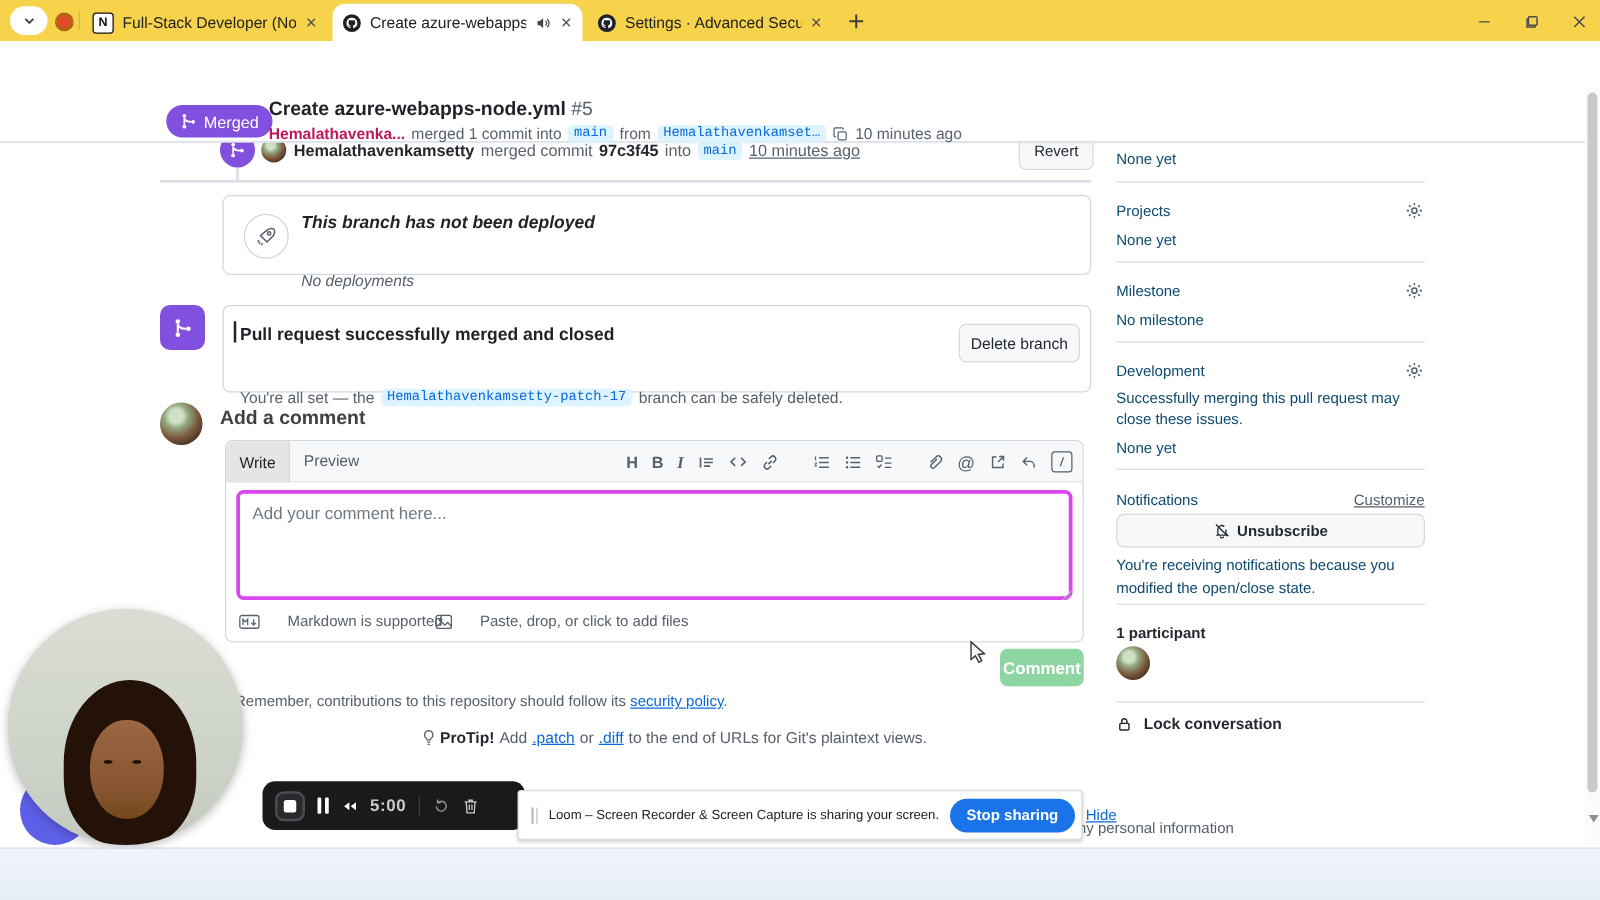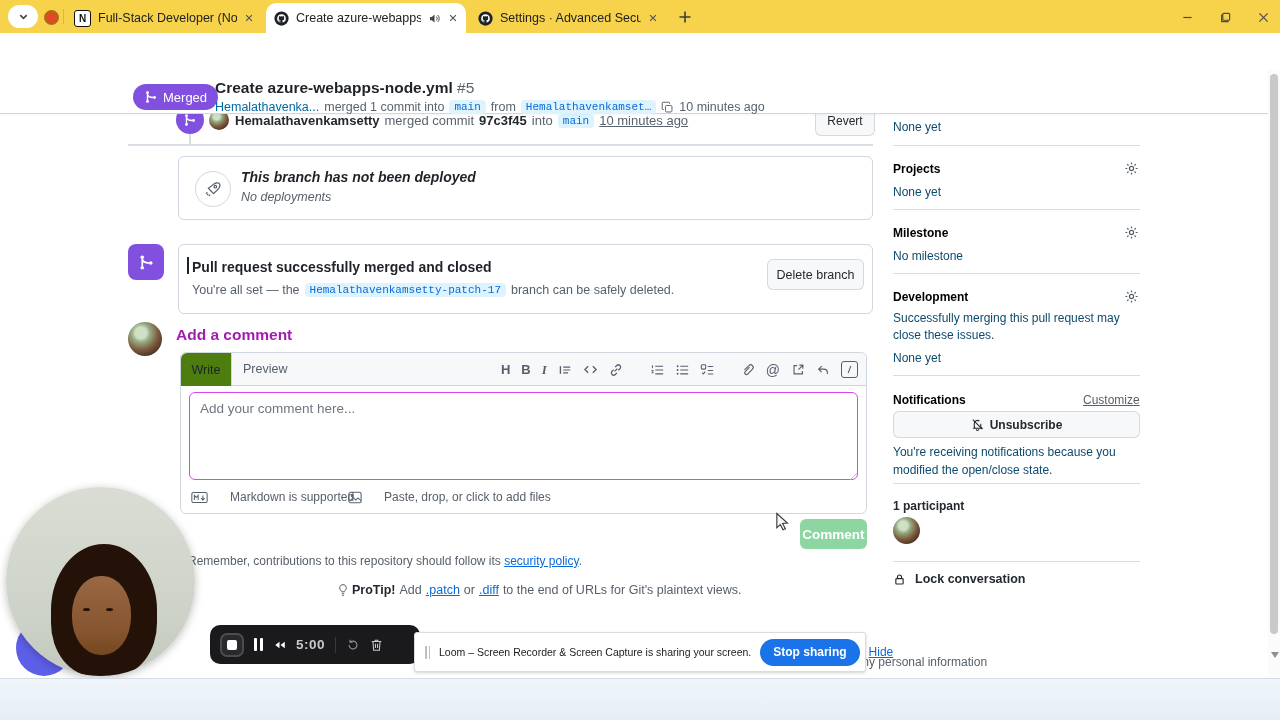--- a/index.html
+++ b/index.html
@@ -40,65 +40,65 @@
 
   
   .gh-hdr-bg{position:absolute;left:0;top:70px;width:1268px;height:43px;background:#fff;z-index:4;
              border-bottom:1px solid #d0d7de;box-shadow:0 1px 2px rgba(0,0,0,.04);}
   .z5{z-index:5;}
   .merged-pill{position:absolute;left:133px;top:84px;height:26px;border-radius:13px;background:#8250df;color:#fff;
                display:flex;align-items:center;gap:5px;padding:0 11px;font-size:13px;font-weight:500;}
   .pr-title{position:absolute;left:215px;top:79px;font-size:15.5px;font-weight:600;color:#1f2328;}
   .pr-title .num{font-weight:400;color:#59636e;}
   .pr-sub{position:absolute;left:215px;top:100px;font-size:12.5px;color:#59636e;display:flex;align-items:center;gap:5px;}
-  .pr-sub b{color:#0369a1;font-weight:400;}
+  .pr-sub b{color:#be185d;font-weight:700;}
   .chip{font-family:"Liberation Mono","DejaVu Sans Mono",monospace;font-size:11px;background:#ddf4ff;color:#0969da;
         border-radius:4px;padding:1px 5px;}
   .z3{z-index:3;}
   .merge-dot{position:absolute;left:176px;top:106px;width:28px;height:28px;border-radius:50%;background:#8250df;
              display:flex;align-items:center;justify-content:center;color:#fff;}
   .avatar-photo{border-radius:50%;background:radial-gradient(circle at 38% 32%,#cfe0c6 0 18%,#94ab83 30%,#7d5a3e 55%,#3a2718 85%);}
   .tl-text{position:absolute;left:235px;top:113px;font-size:13px;color:#59636e;display:flex;gap:5px;align-items:center;}
   .tl-text b{color:#24292f;}
   .btn{background:#f6f8fa;border:1px solid rgba(31,35,40,.15);border-radius:6px;color:#24292f;
        display:flex;align-items:center;justify-content:center;font-weight:500;}
   .hline{position:absolute;background:#d8dee4;}
   .card{position:absolute;border:1px solid #d0d7de;border-radius:6px;background:#fff;box-sizing:border-box;}
-  .muted{color:#57606a;}
+  .muted{color:#57606a;margin-top:28px;}
   .ico-circle{position:absolute;left:16px;top:14px;width:34px;height:34px;border-radius:50%;border:1px solid #d0d7de;
               color:#57606a;display:flex;align-items:center;justify-content:center;}
   .purple-sq{position:absolute;left:128px;top:244px;width:36px;height:36px;border-radius:8px;background:#8250df;
              display:flex;align-items:center;justify-content:center;color:#fff;}
   .caret{position:absolute;left:187px;top:257px;width:1.5px;height:17px;background:#1f2328;}
 
   .cc{position:absolute;left:180px;top:352px;width:685px;height:160px;border:1px solid #d0d7de;border-radius:6px;background:#fff;}
   .cc-strip{position:absolute;left:0;top:0;width:100%;height:33px;background:#f6f8fa;border-bottom:1px solid #d0d7de;
             border-radius:6px 6px 0 0;box-sizing:border-box;}
-  .write-tab{position:absolute;left:0;top:0;width:50px;height:33px;background:#4d7c0f;border-right:1px solid #d0d7de;
+  .write-tab{position:absolute;left:0;top:0;width:50px;height:33px;background:#e5e5e5;border-right:1px solid #d0d7de;
              border-top-left-radius:6px;display:flex;align-items:center;justify-content:center;
              font-size:12.5px;color:#1f2328;z-index:2;}
   .preview-tab{position:absolute;left:62px;top:9px;font-size:12.5px;color:#57606a;}
   .md-toolbar{position:absolute;right:8px;top:0;height:33px;display:flex;align-items:center;gap:11px;color:#57606a;}
   .md-toolbar .tt{font-size:13px;font-weight:bold;}
   .md-toolbar .gap{width:5px;}
   .slashbox{width:15px;height:15px;border:1.3px solid #57606a;border-radius:3px;display:flex;align-items:center;justify-content:center;}
-  textarea.cbox{position:absolute;left:8px;top:39px;width:669px;height:88px;box-sizing:border-box;border:1px solid #d946ef;
+  textarea.cbox{position:absolute;left:8px;top:39px;width:669px;height:88px;box-sizing:border-box;border:3px solid #d946ef;
         border-radius:6px;padding:8px 10px;font-family:"Liberation Sans","DejaVu Sans",sans-serif;font-size:13.5px;
         color:#1f2328;resize:none;outline:none;background:#fff;}
   textarea.cbox::placeholder{color:#6e7781;}
   .cc-note{position:absolute;top:137px;display:flex;align-items:center;gap:22px;font-size:12px;color:#57606a;}
   .grip{position:absolute;left:668px;top:119px;color:#b6bcc2;}
 
   .comment-btn{position:absolute;left:800px;top:519px;width:67px;height:30px;border-radius:6px;background:#8ed6a1;
                color:#fff;font-size:13.5px;font-weight:600;display:flex;align-items:center;justify-content:center;}
   .link{color:#0969da;text-decoration:underline;}
 
   
   .sb{position:absolute;left:893px;width:247px;font-size:12px;color:#0c4a6e;}
-  .sb-title{font-weight:700;color:#000000;}
+  .sb-title{font-weight:400;color:#0c4a6e;}
   .sb-gear{position:absolute;left:1124px;color:#57606a;}
   .sb-div{position:absolute;left:893px;width:247px;height:1px;background:#d8dee4;}
   .unsub{position:absolute;left:893px;top:411px;width:247px;height:27px;border-radius:6px;background:#f6f8fa;
          border:1px solid rgba(31,35,40,.15);display:flex;align-items:center;justify-content:center;gap:6px;
          font-size:12px;font-weight:600;color:#24292f;box-sizing:border-box;}
 
   
   .sb-track{position:absolute;left:1268px;top:70px;width:12px;height:607px;background:#fbfbfb;}
   .sb-thumb{position:absolute;left:1270px;top:74px;width:8px;height:560px;border-radius:4px;background:#c9c9c9;}
   .sb-arrow{position:absolute;left:1271px;top:652px;width:0;height:0;border-left:4px solid transparent;
@@ -353,21 +353,21 @@
     <div class="abs nowrap muted" style="left:13px;top:38px;font-size:12.5px;display:flex;gap:5px;align-items:flex-end;">
       <span>You're all set — the</span>
       <span class="chip">Hemalathavenkamsetty-patch-17</span>
       <span>branch can be safely deleted.</span>
     </div>
     <div class="btn abs" style="left:588px;top:14px;width:95px;height:29px;font-size:12.5px;">Delete branch</div>
   </div>
   <div class="caret"></div>
 
   <div class="abs avatar-photo" style="left:128px;top:322px;width:34px;height:34px;"></div>
-  <div class="abs nowrap" style="left:176px;top:326px;font-size:15.5px;font-weight:600;color:#a21caf;">Add a comment</div>
+  <div class="abs nowrap" style="left:176px;top:326px;font-size:15.5px;font-weight:600;color:#404040;">Add a comment</div>
 
   <div class="cc">
     <div class="cc-strip"></div>
     <div class="write-tab">Write</div>
     <div class="preview-tab">Preview</div>
 
     <div class="md-toolbar">
       <span class="tt">H</span>
       <span class="tt">B</span>
       <span class="tt" style="font-style:italic;font-family:'Liberation Serif',serif;">I</span>

